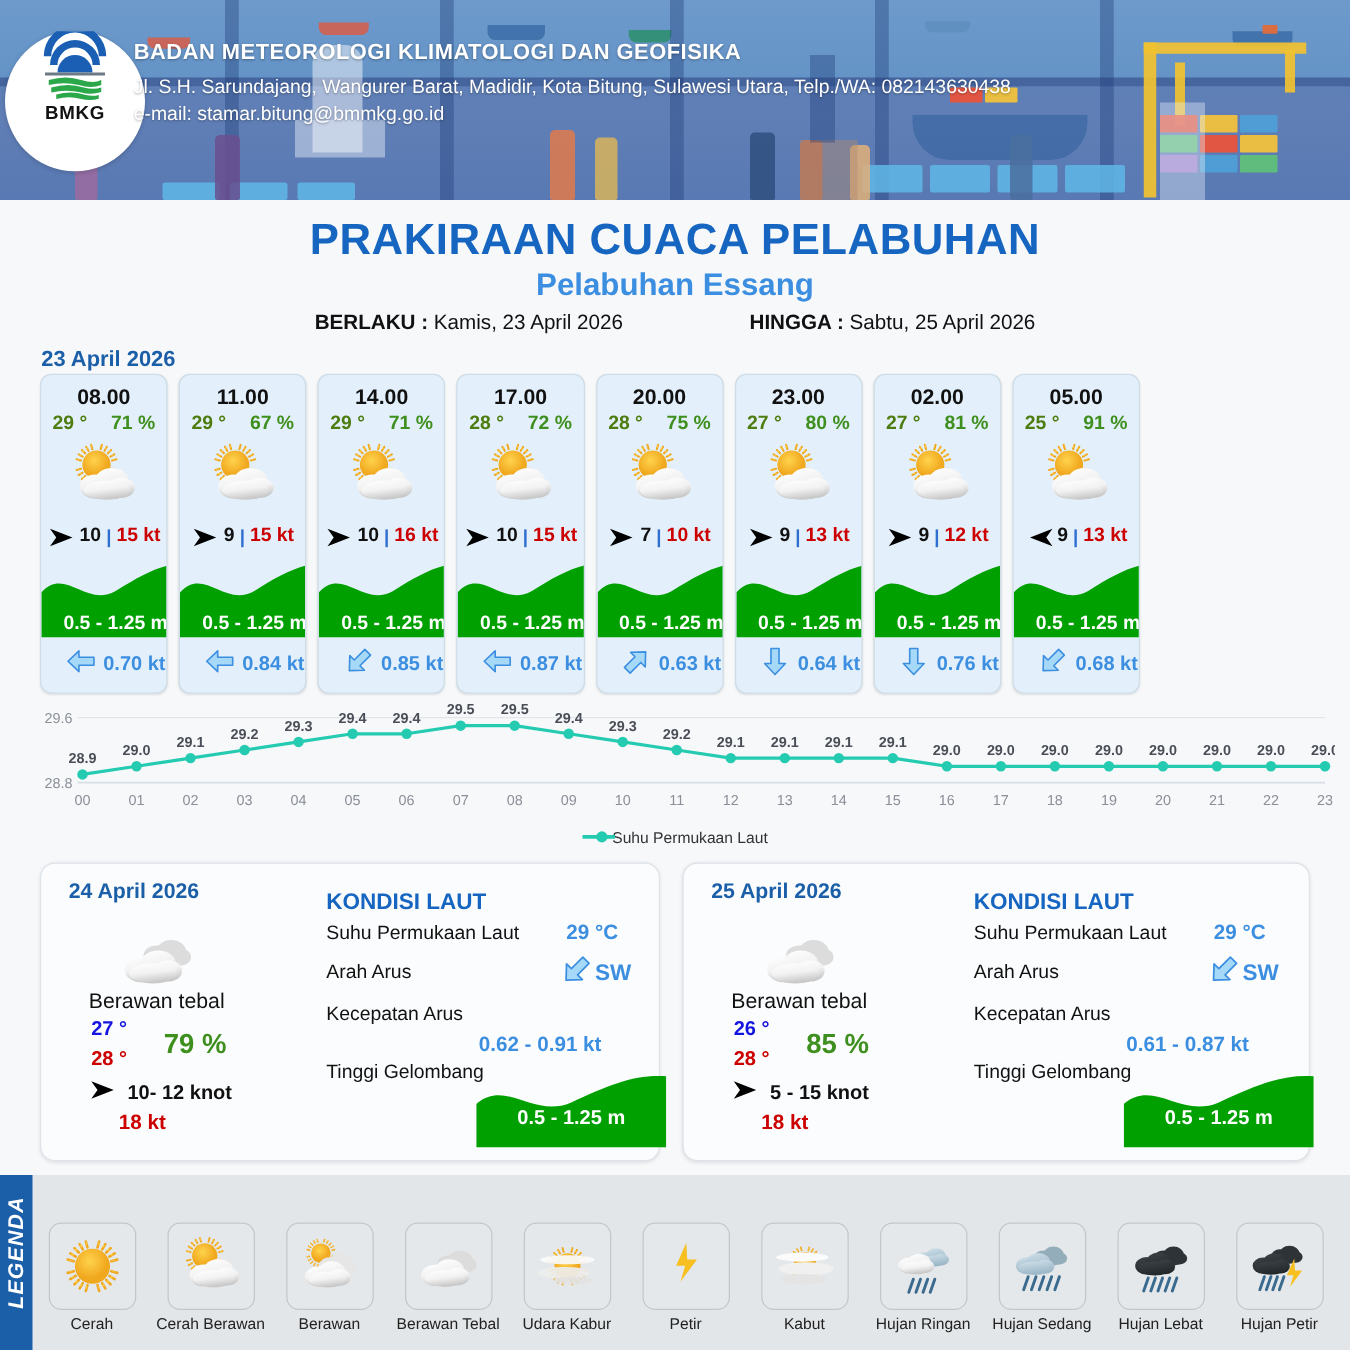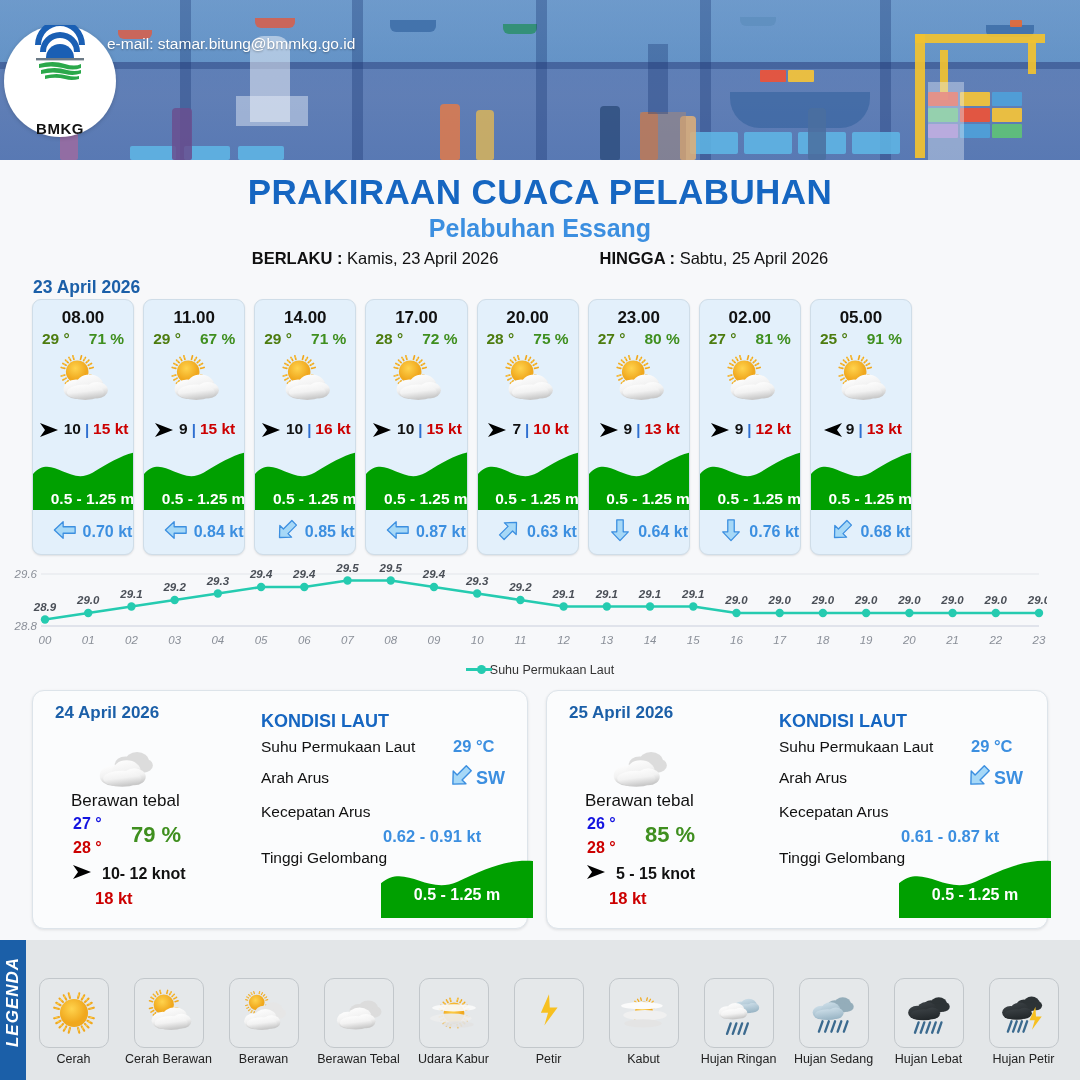--- a/index.html
+++ b/index.html
@@ -23,21 +23,21 @@
   .bld{position:absolute;background:rgba(255,255,255,.13);}
   .beam{position:absolute;background:rgba(25,55,115,.35);}
   .crane{position:absolute;background:#f2c230;opacity:.92;}
   .cont{position:absolute;border-radius:1px;opacity:.95;}
   .boat{position:absolute;border-radius:0 0 6px 6px;opacity:.9;}
   .chair{position:absolute;background:#5fb7e6;border-radius:2px;opacity:.85;}
   .person{position:absolute;border-radius:4px 4px 2px 2px;opacity:.85;}
 
   .logo{
     position:absolute;left:4px;top:25px;width:112px;height:112px;border-radius:50%;
-    background:#fff;display:flex;flex-direction:column;align-items:center;justify-content:space-between;
+    background:#fff;display:flex;flex-direction:column;align-items:center;justify-content:flex-start;
     box-shadow:0 1px 4px rgba(0,0,0,.18);
   }
   .logo-mark{width:62px;height:56px;position:relative;}
   .logo-txt{font-size:15px;font-weight:bold;color:#111;letter-spacing:.5px;margin-top:1px;}
 
   .hdr-text{position:absolute;left:107px;top:31px;width:940px;color:#fff;}
   .hdr-l1{font-size:17.5px;font-weight:bold;letter-spacing:.4px;text-shadow:0 1px 2px rgba(0,0,0,.35);}
   .hdr-l2{font-size:27px;font-weight:bold;letter-spacing:-.2px;margin-top:3px;text-shadow:0 1px 3px rgba(0,0,0,.4);}
   .hdr-l3{font-size:15.5px;margin-top:9px;text-shadow:0 1px 2px rgba(0,0,0,.35);}
   .hdr-l4{font-size:15.5px;margin-top:4px;text-shadow:0 1px 2px rgba(0,0,0,.35);}
@@ -69,21 +69,21 @@
   .c-wspd{font-size:15.5px;font-weight:bold;color:#111;}
   .c-sep{color:#2f6fd0;font-weight:bold;font-size:15px;}
   .c-gust{font-size:15.5px;font-weight:bold;color:#cc0000;}
   .wave-wrap{position:absolute;left:0;bottom:44px;width:119px;height:62px;}
   .wave-txt{position:absolute;left:0;bottom:46px;width:119px;text-align:center;
     font-size:15.5px;font-weight:bold;color:#fff;z-index:2;}
   .c-cur{position:absolute;left:0;bottom:8px;width:119px;display:flex;align-items:center;justify-content:center;gap:6px;}
   .c-cur-val{font-size:16px;font-weight:bold;color:#3c8fe0;}
 
   
-  .chart{position:absolute;left:7px;top:560px;width:1040px;height:100px;font-style:italic;}
+  .chart{position:absolute;left:28px;top:560px;width:1040px;height:100px;}
   .legend-line{position:absolute;left:0;top:663px;width:1080px;text-align:center;font-size:12.5px;color:#333;}
   .legend-line .dash{display:inline-block;width:26px;height:3px;background:#25cbb0;vertical-align:3px;margin-right:2px;position:relative;}
   .legend-line .dot{display:inline-block;width:9px;height:9px;border-radius:50%;background:#25cbb0;vertical-align:0px;margin:0 4px 0 -17px;}
 
   
   .dayp{position:absolute;top:690px;height:237px;background:#fbfcfd;border:1px solid #dde4ea;border-radius:12px;
     box-shadow:0 1px 3px rgba(0,0,0,.10);}
   .dayp.left{left:32px;width:494px;}
   .dayp.right{left:546px;width:500px;}
   .dp-date{position:absolute;left:22px;top:12px;font-size:17px;font-weight:bold;color:#1b5fa8;}
@@ -194,20 +194,22 @@
         <rect x="7" y="33" width="48" height="2.4" fill="#6b7a86"></rect>
         <path d="M10 39 q14 -4 26 0 q10 3 16 0 l0 4 q-8 3 -18 0 q-12 -3 -24 0 Z" fill="#2aa84a"></path>
         <path d="M12 45 q14 -4 26 0 q8 2 14 0 l0 3.6 q-8 2.6 -16 .4 q-12 -3 -24 0 Z" fill="#2aa84a"></path>
         <path d="M16 50.5 q12 -3 22 0 q7 2 12 .4 l0 3 q-7 2 -14 .2 q-10 -2.6 -20 0 Z" fill="#2aa84a"></path>
       </svg>
     </div>
     <div class="logo-txt">BMKG</div>
   </div>
 
   <div class="hdr-text">
+    <div class="hdr-l1">BADAN METEOROLOGI KLIMATOLOGI DAN GEOFISIKA</div>
+    <div class="hdr-l3">Jl. S.H. Sarundajang, Wangurer Barat, Madidir, Kota Bitung, Sulawesi Utara, Telp./WA: 082143630438</div>
     <div class="hdr-l4">e-mail: stamar.bitung@bmmkg.go.id</div>
   </div>
 </div>
 
 <div class="title1">PRAKIRAAN CUACA PELABUHAN</div>
 <div class="title2">Pelabuhan Essang</div>
 <div class="valid">
   <span class="lbl">BERLAKU :</span>
   <span>Kamis, 23 April 2026</span>
   <span class="gap"></span>

